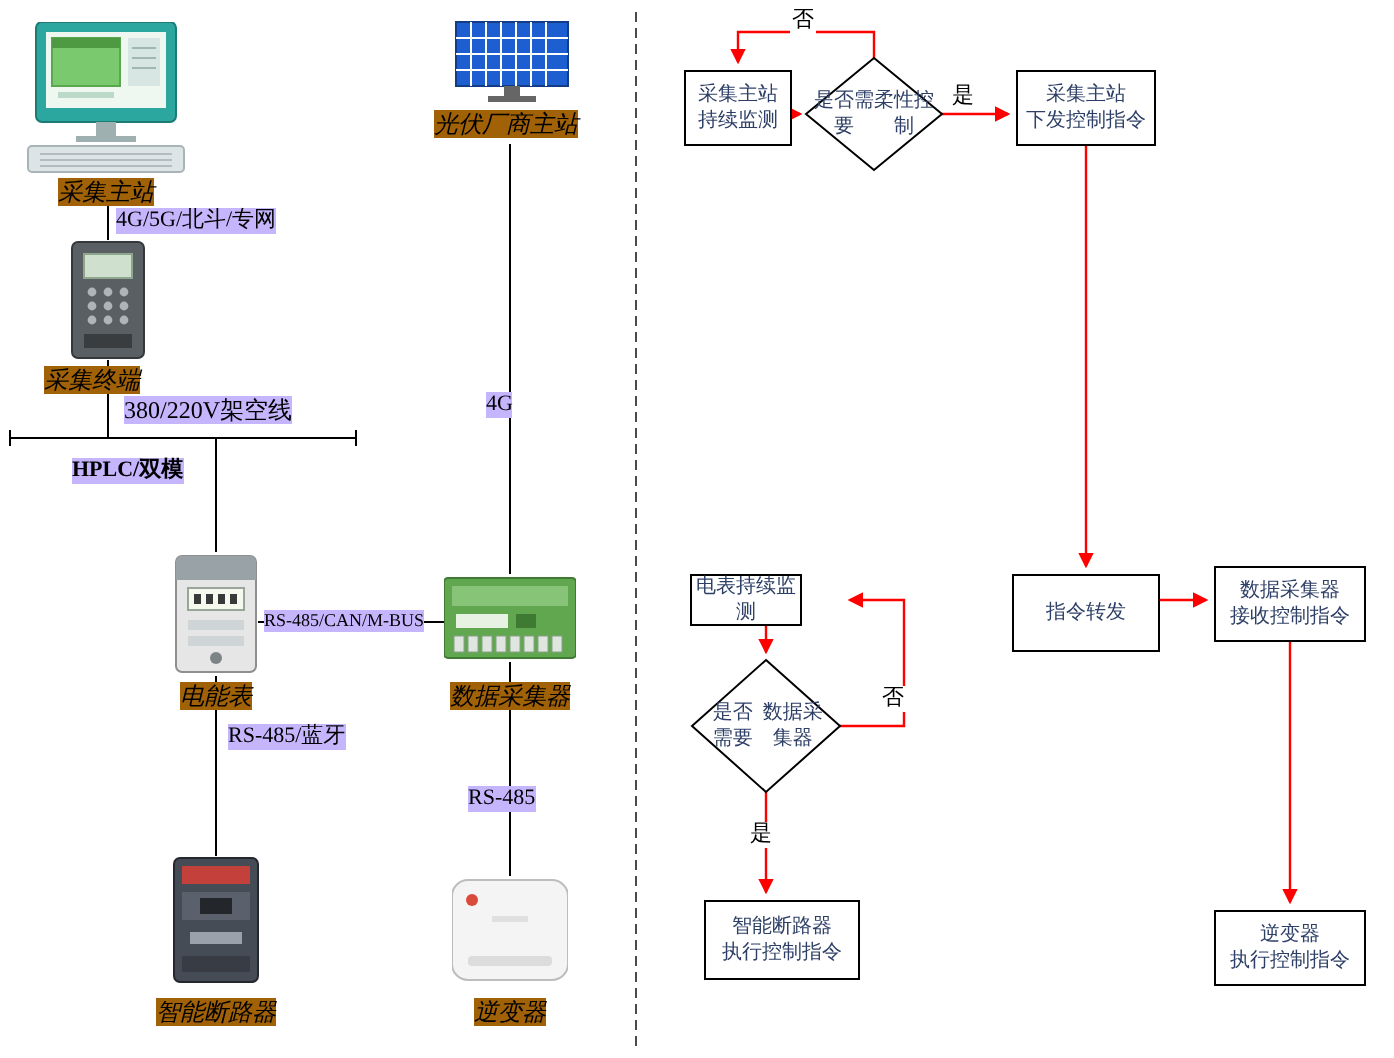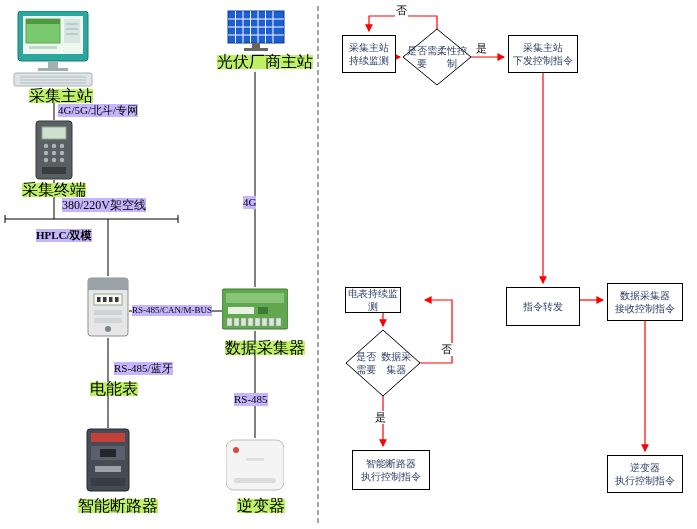--- a/index.html
+++ b/index.html
@@ -1,21 +1,21 @@
 <!DOCTYPE html>
 <html><head>
 <meta charset="utf-8">
 <style>
   * { margin:0; padding:0; box-sizing:border-box; }
   html,body { background:#fff; }
   body { font-family:"Liberation Serif","DejaVu Serif",serif; color:#000; }
   .canvas { position:relative; width:697px; height:529px; background:#fff; overflow:hidden; }
   .abs { position:absolute; }
   .wires { position:absolute; left:0; top:0; }
-  .node-label { position:absolute; font-size:16px; line-height:14px; white-space:nowrap; background:#bef264; color:#000; }
+  .node-label { position:absolute; font-size:12px; line-height:14px; white-space:nowrap; background:#a16207; color:#000;font-style:italic; }
   .link-label { position:absolute; font-size:11px; line-height:13px; white-space:nowrap; background:#c4b5fd; color:#000; }
   .link-label.small { font-size:9px; line-height:11px; }
   .link-label.big { font-size:12px; line-height:14px; }
   .flow-box { position:absolute; border:1px solid #000; background:#fff; color:#2d3f66;
               font-size:10px; line-height:13px; display:flex; flex-direction:column;
               align-items:center; justify-content:center; text-align:center; }
   .diamond-text { position:absolute; color:#2d3f66; font-size:10px; line-height:13px;
                   display:flex; flex-direction:row; align-items:center; justify-content:center; text-align:center; }
   .flow-label { position:absolute; font-size:11px; line-height:13px; color:#000; background:#fff; padding:0 1px; }
 </style>
@@ -173,21 +173,21 @@
       <rect x="0" y="2" width="58" height="50" rx="8" fill="#f4f4f4" stroke="#bdbdbd"></rect>
       <circle cx="10" cy="12" r="3" fill="#d94a3a"></circle>
       <rect x="20" y="20" width="18" height="3" fill="#e0e0e0"></rect>
       <rect x="8" y="40" width="42" height="5" rx="2" fill="#dcdcdc"></rect>
     </svg>
   </div>
 
   <div class="node-label" style="left:29px; top:89px;">采集主站</div>
   <div class="node-label" style="left:217px; top:55px;">光伏厂商主站</div>
   <div class="node-label" style="left:22px; top:183px;">采集终端</div>
-  <div class="node-label" style="left:90px; top:341px;margin-top:41px;">电能表</div>
+  <div class="node-label" style="left:90px; top:341px;">电能表</div>
   <div class="node-label" style="left:225px; top:341px;">数据采集器</div>
   <div class="node-label" style="left:78px; top:499px;">智能断路器</div>
   <div class="node-label" style="left:237px; top:499px;">逆变器</div>
 
   <div class="link-label" style="left:58px; top:104px;">4G/5G/北斗/专网</div>
   <div class="link-label big" style="left:62px; top:198px;">380/220V架空线</div>
   <div class="link-label" style="left:36px; top:229px;font-weight:bold;">HPLC/双模</div>
   <div class="link-label small" style="left:132px; top:305px;">RS-485/CAN/M-BUS</div>
   <div class="link-label" style="left:243px; top:196px;">4G</div>
   <div class="link-label" style="left:114px; top:362px;">RS-485/蓝牙</div>

